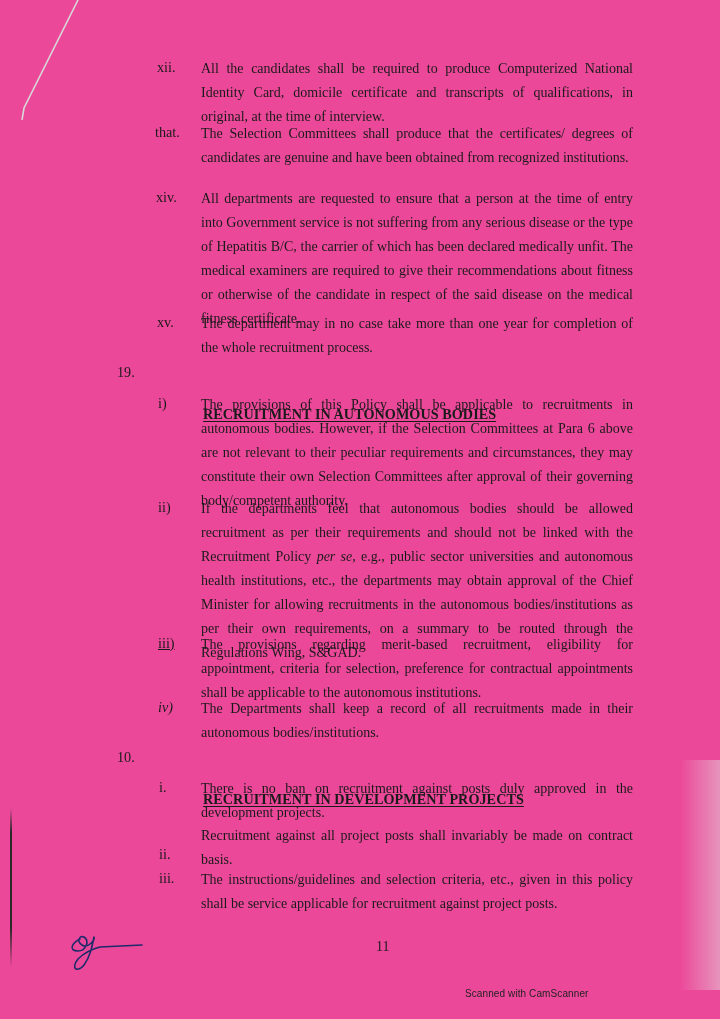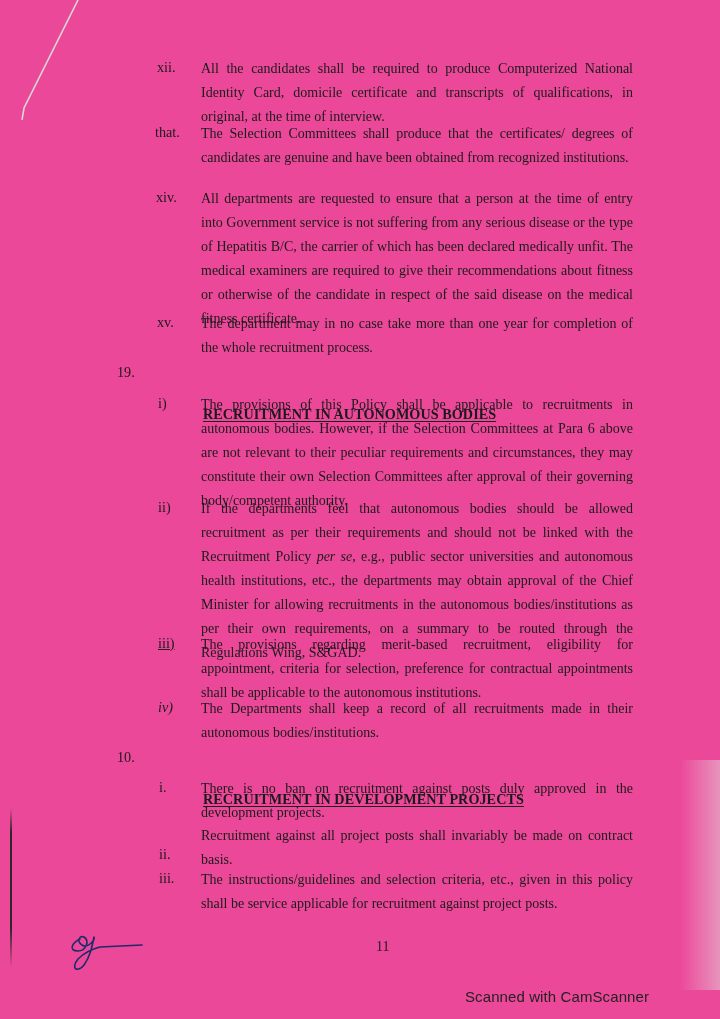--- a/index.html
+++ b/index.html
@@ -81,21 +81,21 @@
     .page-number {
       position: absolute;
       left: 376px; top: 938px;
       font-size: 14px;
       line-height: 18px;
     }
     .watermark {
       position: absolute;
       left: 465px; top: 988px;
       font-family: "Liberation Sans", "DejaVu Sans", sans-serif;
-      font-size: 15px;
+      font-size: 10px;
       color: #222222;
       letter-spacing: 0.1px;
     }
   </style>
 </head>
 <body>
 
 <div class="page">
 
   <svg class="edge-streak" viewBox="0 0 70 120">

